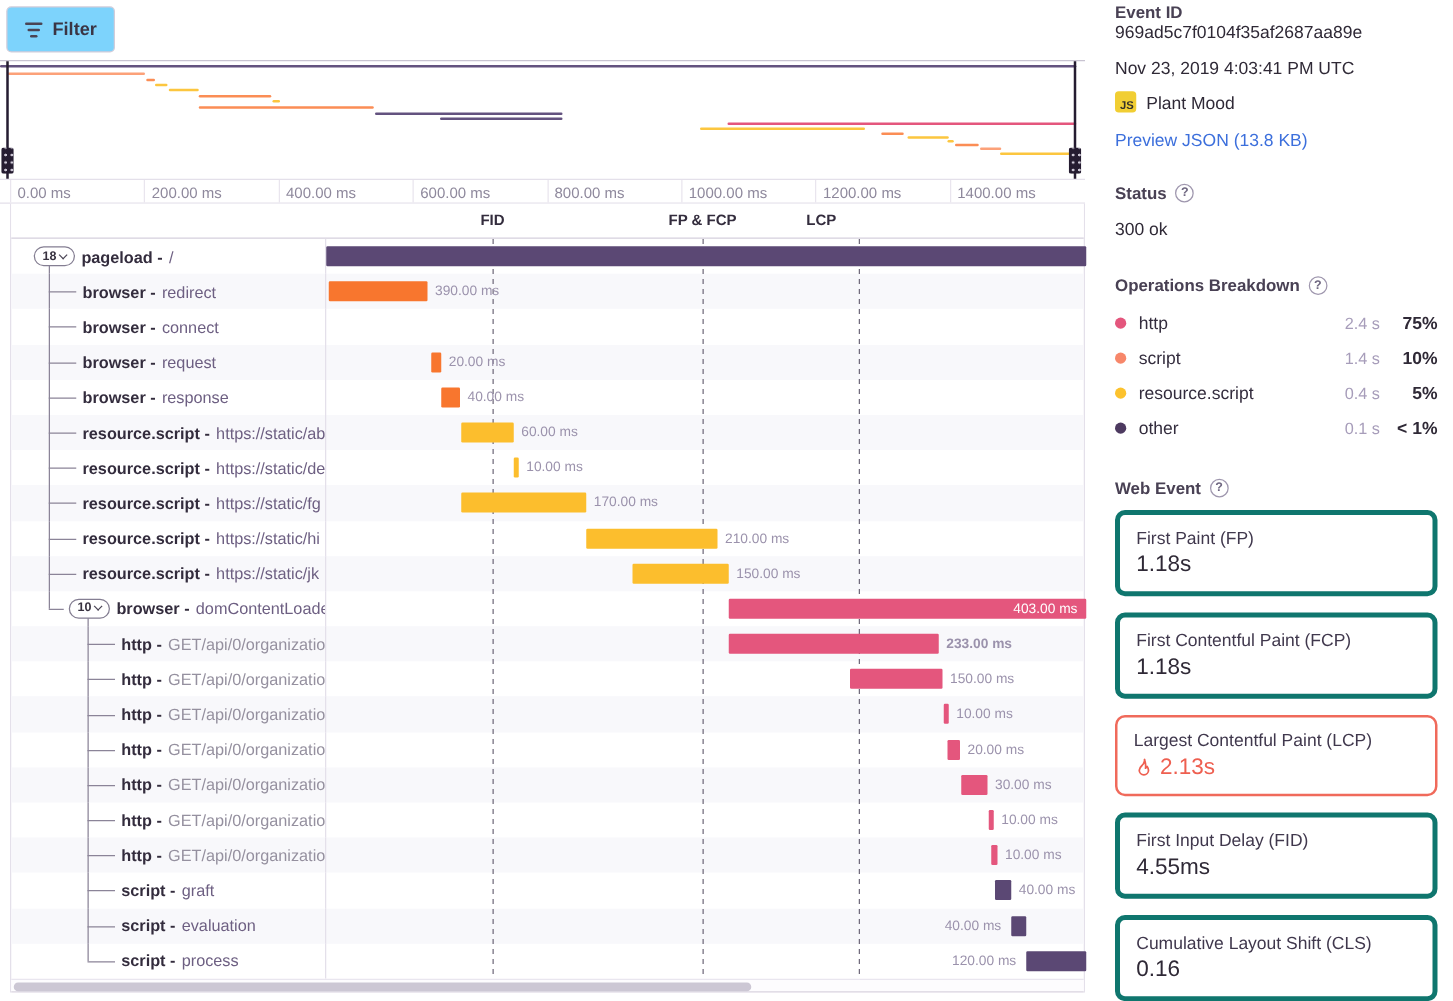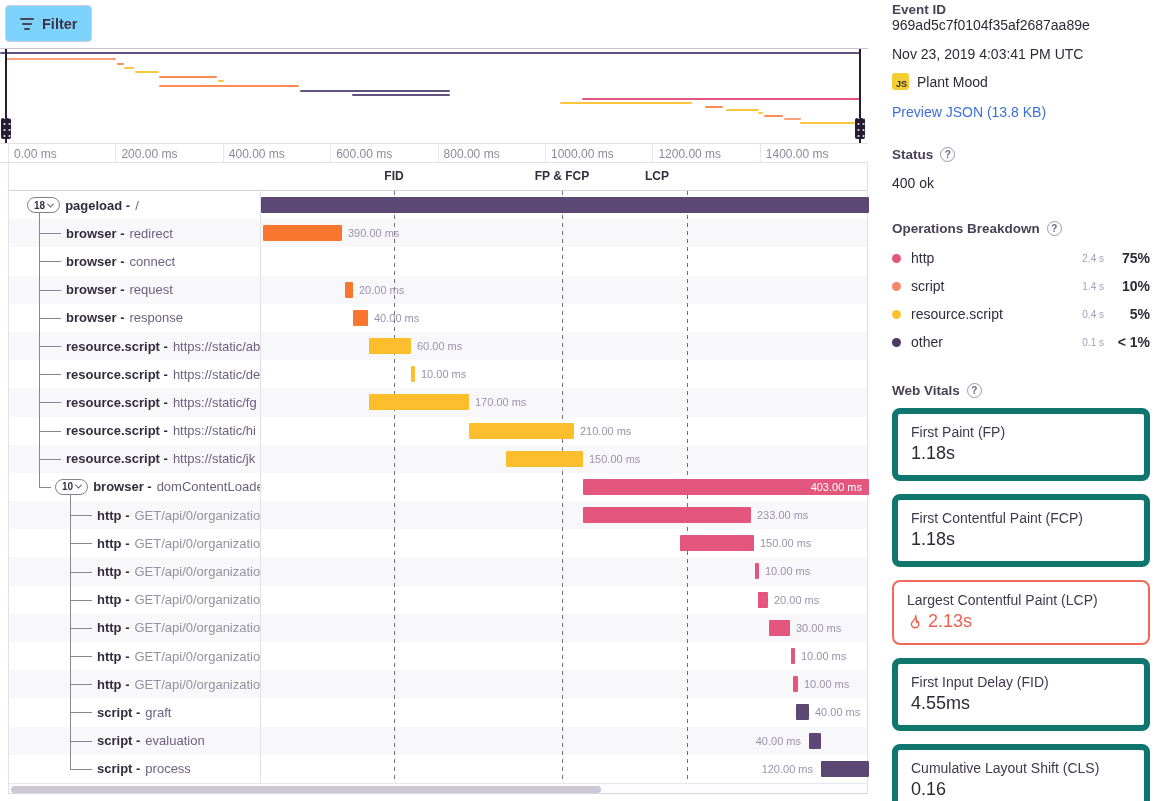--- a/index.html
+++ b/index.html
@@ -109,27 +109,27 @@
   }
   .link { color:#3c6fdc; font-size:14px; text-decoration:none; display:inline-block; margin-top:14px; cursor:pointer; }
 
   #status-heading { margin-top:27px; }
   #status-value { margin-top:13px; }
   #ops-heading { margin-top:30px; }
   .ops-list { margin-top:8px; }
   .ops-row { display:flex; align-items:center; height:28px; font-size:14px; }
   .ops-dot { width:9px; height:9px; border-radius:50%; flex:none; margin-right:10px; }
   .ops-name { flex:1; color:#332c3d; }
-  .ops-time { width:48px; text-align:right; color:#a79dba; font-size:10px; }
+  .ops-time { width:48px; text-align:right; color:#a79dba; font-size:13px; }
   .ops-pct { width:46px; text-align:right; font-weight:bold; color:#2f2936; }
 
   #vitals-heading { margin-top:27px; }
   .vitals-list { margin-top:10px; }
   .vital-card {
-    border:6px solid #0f766e; border-radius:8px; padding:10px 13px 11px; margin-bottom:13px; background:#fff;
+    border:4px solid #0f766e; border-radius:8px; padding:10px 13px 11px; margin-bottom:13px; background:#fff;
   }
   .vital-card.alert { border:2px solid #f06a5b; }
   .vital-title { font-size:14px; color:#40384d; }
   .vital-value { font-size:18px; color:#2f2936; margin-top:3px; }
   .vital-card.alert .vital-value { color:#ee5f50; display:flex; align-items:center; gap:5px; }
   .flame { width:16px; height:16px; flex:none; }
 </style>
 </head>
 <body>
 
@@ -354,21 +354,21 @@
             <div class="tree-cell">
               <div class="guide-v" style="left: 61px; top: 0px; bottom: 0px;"></div>
               <div class="guide-h" style="left: 61px; width: 22px;"></div>
               <div class="tree-label" style="padding-left: 88px;">
                 <span class="op">http -</span>
                 <span class="desc muted">GET/api/0/organization/</span>
               </div>
             </div>
             <div class="tl-cell">
               <div class="bar" style="left: 322px; width: 168px; background: rgb(228, 86, 125);"></div>
-              <div class="dur" style="left: 496px;">233.00 ms</div>
+              <div class="dur" style="left: 496px; font-weight: bold;">233.00 ms</div>
             </div>
           </div>
           <div class="row">
             <div class="tree-cell">
               <div class="guide-v" style="left: 61px; top: 0px; bottom: 0px;"></div>
               <div class="guide-h" style="left: 61px; width: 22px;"></div>
               <div class="tree-label" style="padding-left: 88px;">
                 <span class="op">http -</span>
                 <span class="desc muted">GET/api/0/organization/</span>
               </div>
@@ -510,21 +510,21 @@
     <div class="project-row">
       <span class="js-badge">JS</span>
       <span class="side-val">Plant Mood</span>
     </div>
     <a class="link">Preview JSON (13.8 KB)</a>
 
     <h3 class="side-h" id="status-heading">
       <span>Status</span>
       <span class="qmark">?</span>
     </h3>
-    <div class="side-val" id="status-value">400 ok</div>
+    <div class="side-val" id="status-value">300 ok</div>
 
     <h3 class="side-h" id="ops-heading">
       <span>Operations Breakdown</span>
       <span class="qmark">?</span>
     </h3>
     <div class="ops-list" id="ops-list">
         <div class="ops-row">
           <span class="ops-dot" style="background: rgb(228, 86, 125);"></span>
           <span class="ops-name">http</span>
           <span class="ops-time">2.4 s</span>
@@ -544,21 +544,21 @@
         </div>
         <div class="ops-row">
           <span class="ops-dot" style="background: rgb(77, 58, 96);"></span>
           <span class="ops-name">other</span>
           <span class="ops-time">0.1 s</span>
           <span class="ops-pct">&lt; 1%</span>
         </div>
       </div>
 
     <h3 class="side-h" id="vitals-heading">
-      <span>Web Vitals</span>
+      <span>Web Event</span>
       <span class="qmark">?</span>
     </h3>
     <div class="vitals-list" id="vitals-list">
         <div class="vital-card">
           <div class="vital-title">First Paint (FP)</div>
           <div class="vital-value">1.18s</div>
         </div>
         <div class="vital-card">
           <div class="vital-title">First Contentful Paint (FCP)</div>
           <div class="vital-value">1.18s</div>

